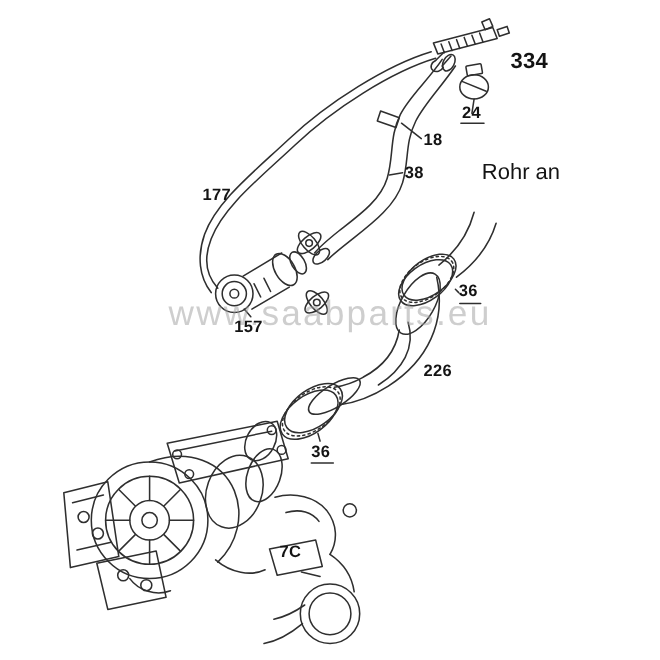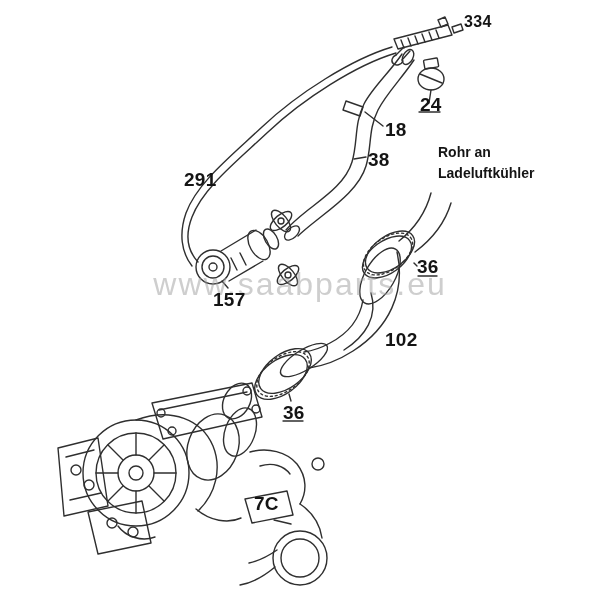--- a/index.html
+++ b/index.html
@@ -18,30 +18,30 @@
   .drawing {
     position: absolute; left: 0; top: 0;
   }
   .drawing * {
     stroke: var(--ink, #2f2f2f);
     fill: none;
   }
   .part-label {
     position: absolute;
     font-weight: 700;
-    font-size: 19px;
+    font-size: 15px;
     color: var(--label, #141414);
     letter-spacing: 0.3px;
     white-space: nowrap;
   }
-  .part-label.big { font-size: 16px; }
+  .part-label.big { font-size: 20px; margin-top: 32px; }
   .annotation {
     position: absolute;
-    font-weight: 700;
-    font-size: 14px;
+    font-weight: 400;
+    font-size: 20px;
     color: var(--label, #141414);
     line-height: 1.5;
     white-space: nowrap;
   }
   .watermark {
     position: absolute;
     left: 0; top: 266px; width: 600px;
     text-align: center;
     font-family: Liberation Sans, sans-serif;
     font-size: 32px;
@@ -180,25 +180,24 @@
       <circle cx="318" cy="464" r="6"></circle>
     </g>
   </svg>
 
   <div class="watermark">www.saabparts.eu</div>
 
   <div class="part-label big" style="left:464px;top:13px">334</div>
   <div class="part-label" style="left:420px;top:94px">24</div>
   <div class="part-label" style="left:385px;top:119px">18</div>
   <div class="part-label" style="left:368px;top:149px">38</div>
-  <div class="part-label" style="left:184px;top:169px">291</div>
+  <div class="part-label" style="left:184px;top:169px">177</div>
   <div class="part-label" style="left:417px;top:256px">36</div>
   <div class="part-label" style="left:213px;top:289px">157</div>
-  <div class="part-label" style="left:385px;top:329px">102</div>
+  <div class="part-label" style="left:385px;top:329px">226</div>
   <div class="part-label" style="left:283px;top:402px">36</div>
   <div class="part-label" style="left:254px;top:493px">7C</div>
 
   <div class="annotation" style="left:438px;top:142px">
     <div>Rohr an</div>
-    <div>Ladeluftkühler</div>
   </div>
 
 </div>
 
 </body></html>

